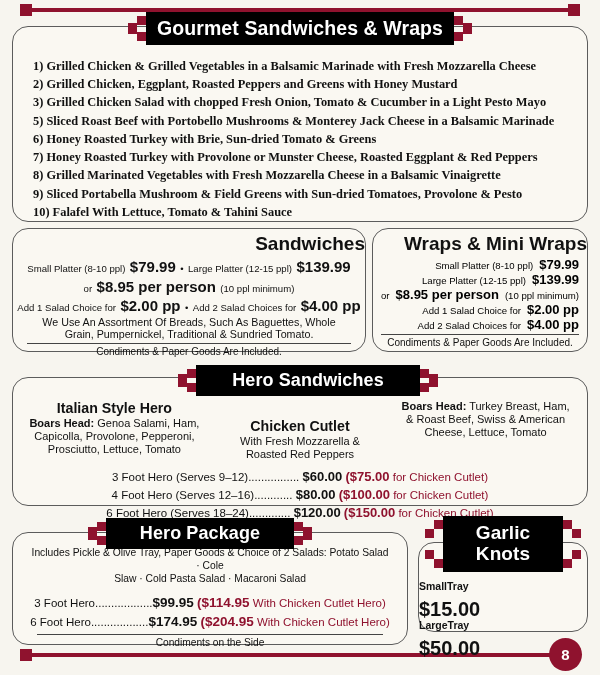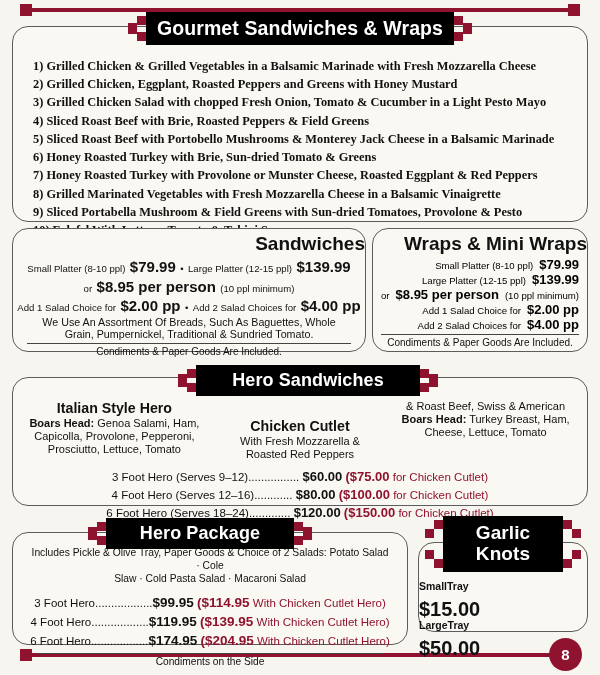--- a/index.html
+++ b/index.html
@@ -259,21 +259,20 @@
 <div class="page-rule bottom">
   <span class="cap left"></span>
   <span class="cap right"></span>
 </div>
 
 <div class="panel" id="gourmet-panel">
   <ul class="gourmet-list">
     <li>1) Grilled Chicken &amp; Grilled Vegetables in a Balsamic Marinade with Fresh Mozzarella Cheese</li>
     <li>2) Grilled Chicken, Eggplant, Roasted Peppers and Greens with Honey Mustard</li>
     <li>3) Grilled Chicken Salad with chopped Fresh Onion, Tomato &amp; Cucumber in a Light Pesto Mayo</li>
-    <li>4) Sliced Roast Beef with Brie, Roasted Peppers &amp; Field Greens</li>
     <li>5) Sliced Roast Beef with Portobello Mushrooms &amp; Monterey Jack Cheese in a Balsamic Marinade</li>
     <li>6) Honey Roasted Turkey with Brie, Sun-dried Tomato &amp; Greens</li>
     <li>7) Honey Roasted Turkey with Provolone or Munster Cheese, Roasted Eggplant &amp; Red Peppers</li>
     <li>8) Grilled Marinated Vegetables with Fresh Mozzarella Cheese in a Balsamic Vinaigrette</li>
     <li>9) Sliced Portabella Mushroom &amp; Field Greens with Sun-dried Tomatoes, Provolone &amp; Pesto</li>
     <li>10) Falafel With Lettuce, Tomato &amp; Tahini Sauce</li>
   </ul>
 </div>
 <div class="ribbon" id="gourmet-ribbon">
   <span class="notch tl"></span>
@@ -352,24 +351,24 @@
       </p>
       <p>Capicolla, Provolone, Pepperoni,</p>
       <p>Prosciutto, Lettuce, Tomato</p>
     </div>
     <div class="hero-col mid-col">
       <h3>Chicken Cutlet</h3>
       <p>With Fresh Mozzarella &amp;</p>
       <p>Roasted Red Peppers</p>
     </div>
     <div class="hero-col">
-      <p>&amp; Roast Beef, Swiss &amp; American</p>
       <p>
         <b>Boars Head:</b><span> Turkey Breast, Ham,</span>
       </p>
+      <p>&amp; Roast Beef, Swiss &amp; American</p>
       <p>Cheese, Lettuce, Tomato</p>
     </div>
   </div>
   <div class="hero-prices">
     <div>
       <span>3 Foot Hero (Serves 9–12)</span><span>................</span>
       <span class="amt">$60.00</span>
       <span class="alt"><span class="amt">($75.00</span><span> for  Chicken  Cutlet)</span></span>
     </div>
     <div>
@@ -398,24 +397,20 @@
 
 <div class="panel" id="package-panel">
   <div class="pkg-desc">
     <div>Includes Pickle &amp; Olive Tray, Paper Goods &amp; Choice of 2 Salads: Potato Salad · Cole</div>
     <div>Slaw · Cold Pasta Salad · Macaroni Salad</div>
   </div>
   <div class="pkg-rows">
     <div>
       <span>3 Foot Hero</span><span>..................</span><span class="amt">$99.95</span>
       <span class="alt"><span class="amt">($114.95</span><span> With  Chicken  Cutlet  Hero)</span></span>
-    </div>
-    <div>
-      <span>4 Foot Hero</span><span>..................</span><span class="amt">$119.95</span>
-      <span class="alt"><span class="amt">($139.95</span><span> With Chicken Cutlet Hero)</span></span>
     </div>
     <div>
       <span>6 Foot Hero</span><span>..................</span><span class="amt">$174.95</span>
       <span class="alt"><span class="amt">($204.95</span><span> With Chicken Cutlet Hero)</span></span>
     </div>
   </div>
   <div class="pkg-foot">Condiments on the Side</div>
 </div>
 <div class="ribbon" id="package-ribbon">
   <span class="notch tl"></span>

